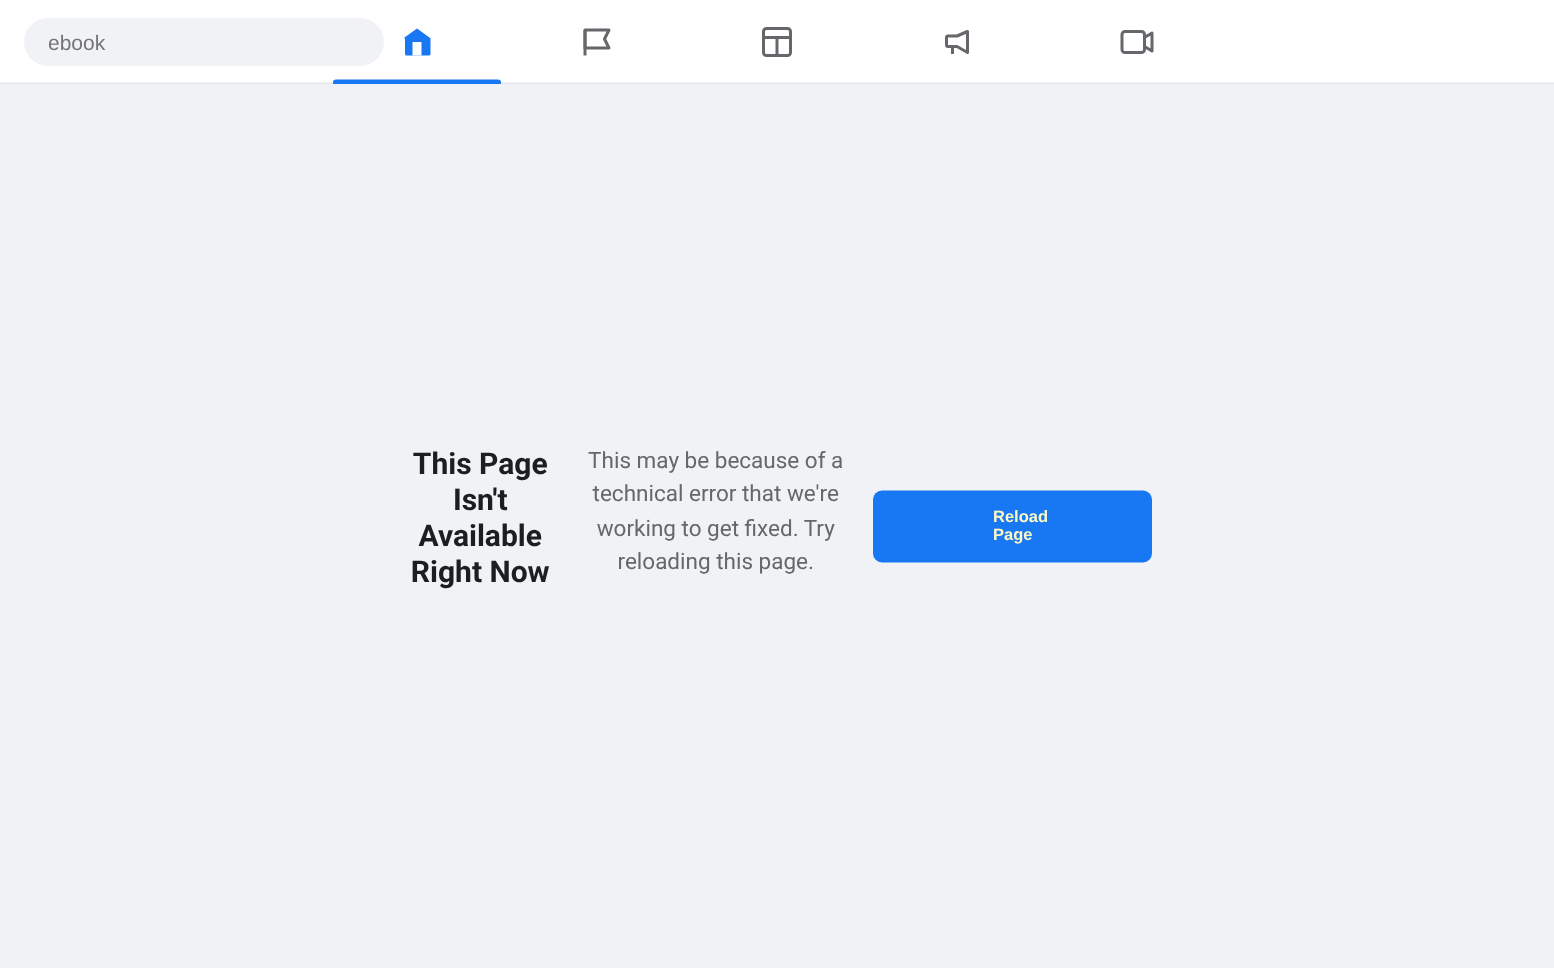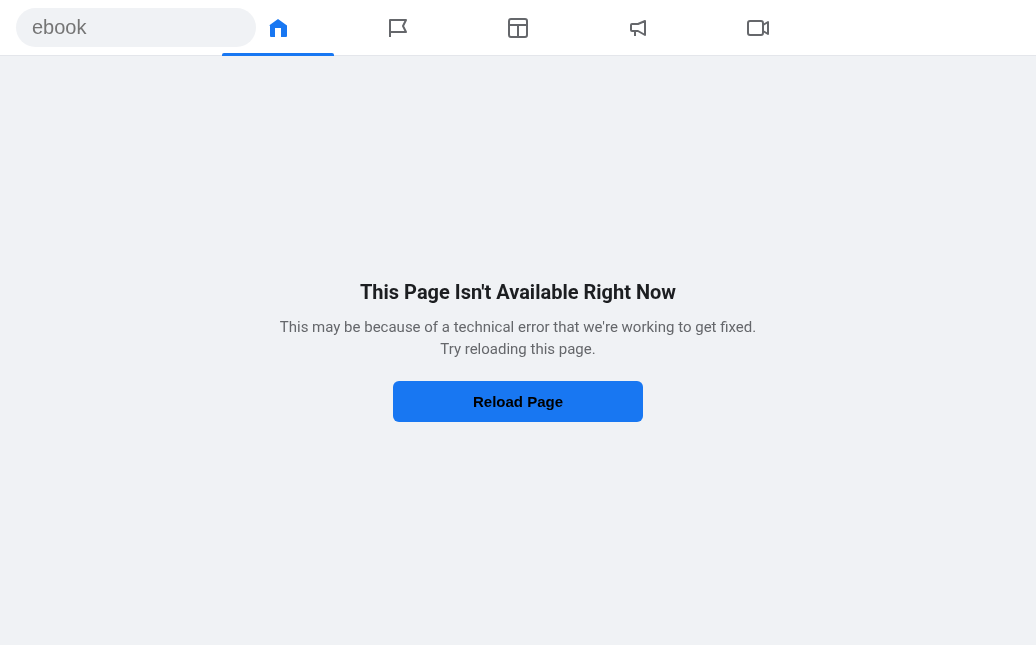--- a/index.html
+++ b/index.html
@@ -30,21 +30,21 @@
     .navbar-left {
       display: flex;
       align-items: center;
     }
 
     .search-box {
       background-color: #f0f2f5;
       border: none;
       border-radius: 20px;
       padding: 8px 16px;
-      font-size: 20px;
+      font-size: 14px;
       color: #65676b;
       width: 240px;
       outline: none;
       cursor: text;
     }
 
     .navbar-center {
       position: absolute;
       left: 50%;
       transform: translateX(-50%);
@@ -91,21 +91,21 @@
       flex-direction: column;
       align-items: center;
       justify-content: center;
       height: calc(645px - 56px);
       background-color: #f0f2f5;
       padding: 20px;
     }
 
     .error-container {
       display: flex;
-      flex-direction: column;
+      flex-direction: row;
       align-items: center;
       text-align: center;
       max-width: 500px;
     }
 
     .error-title {
       font-size: 20px;
       font-weight: 700;
       color: #1c1e21;
       margin-bottom: 12px;
@@ -113,25 +113,25 @@
 
     .error-description {
       font-size: 15px;
       color: #65676b;
       line-height: 1.5;
       margin-bottom: 20px;
     }
 
     .reload-button {
       background-color: #1877f2;
-      color: #000000;
+      color: #fef9c3;
       border: none;
       border-radius: 6px;
       padding: 12px 80px;
-      font-size: 15px;
+      font-size: 11px;
       font-weight: 600;
       cursor: pointer;
       min-width: 186px;
     }
 
     
     .icon-home {
       fill: currentColor;
     }
     .icon-flag {

